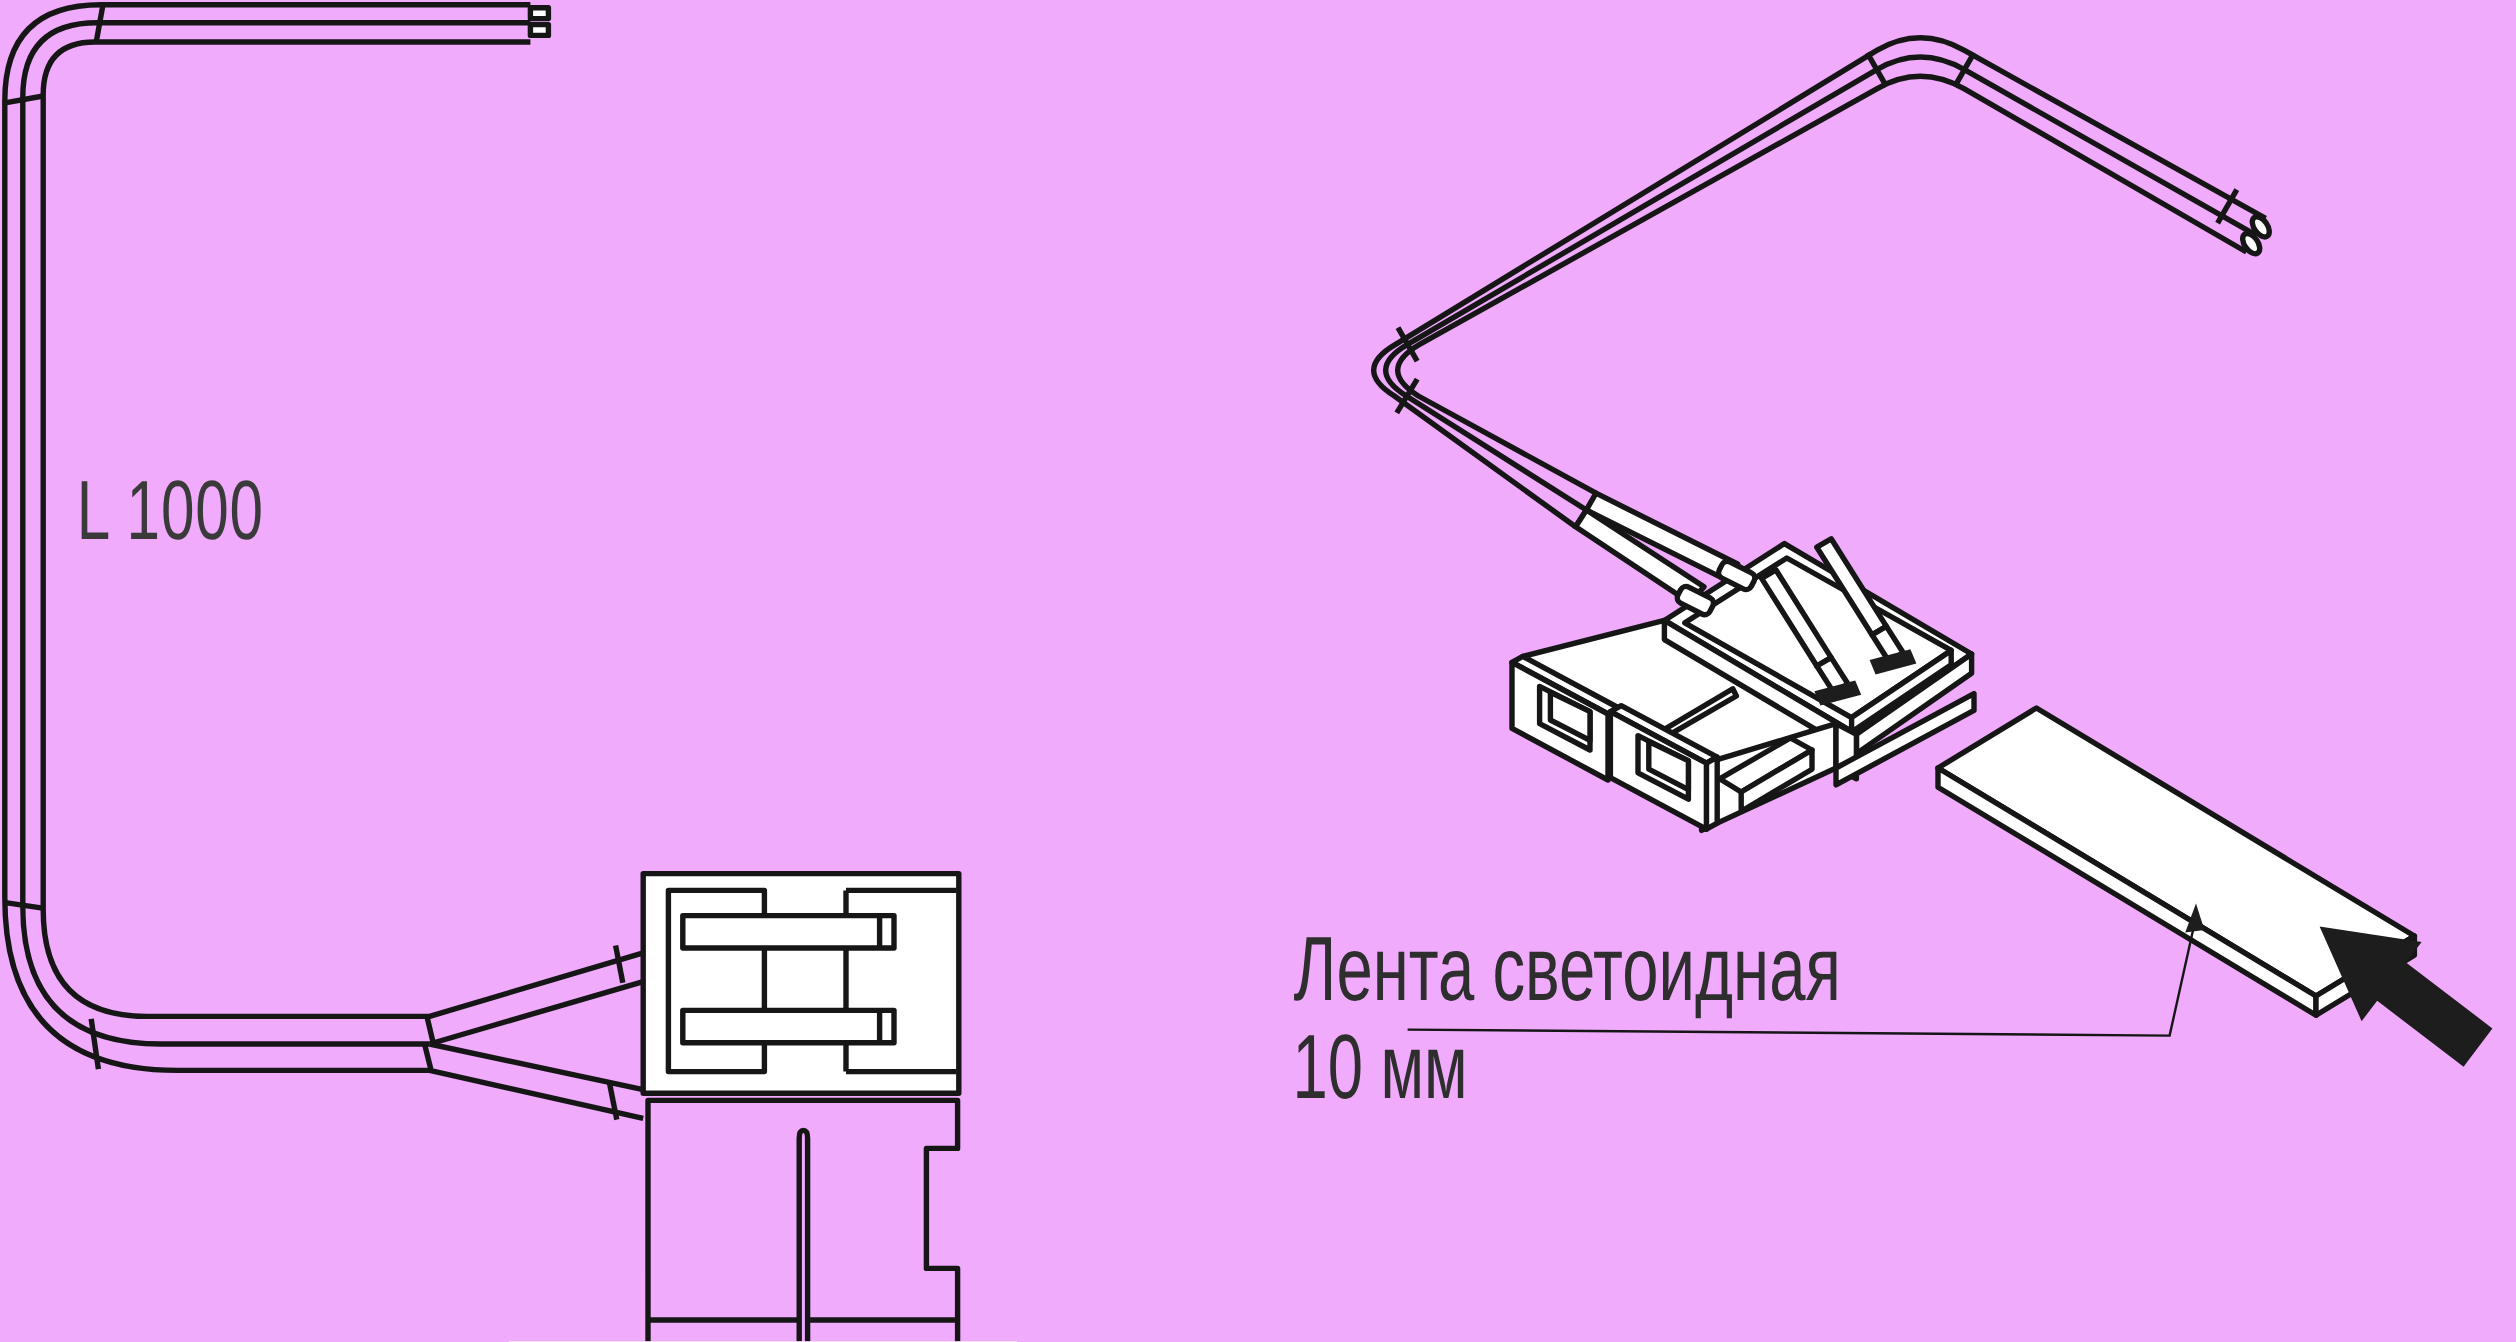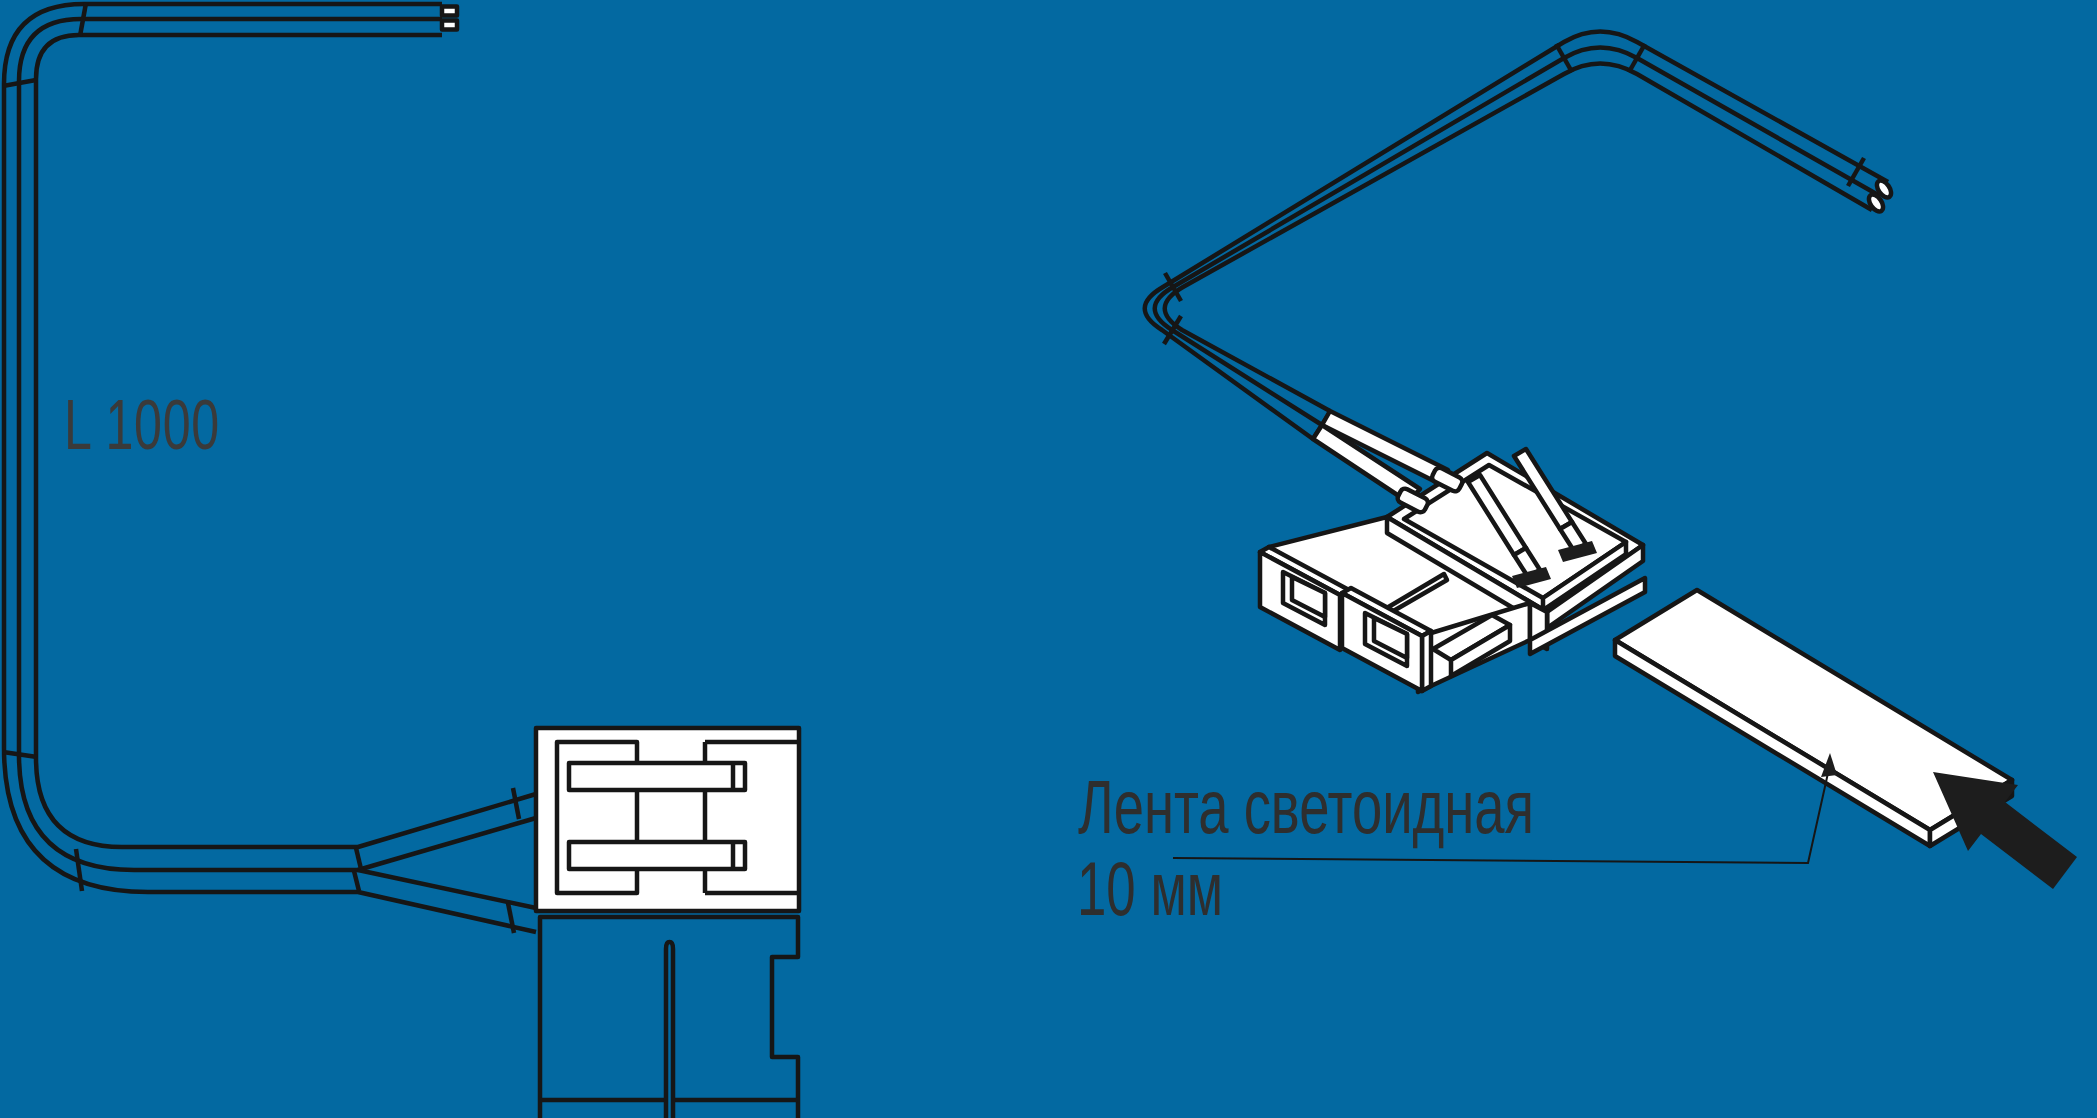--- a/index.html
+++ b/index.html
@@ -1,17 +1,17 @@
 <!DOCTYPE html>
 <html><head>
 <meta charset="utf-8">
 <style>
   html,body{margin:0;padding:0;background:#ffffff;}
   body{font-family:"Liberation Sans", sans-serif;}
-  .stage{position:relative;width:2097px;height:1118px;background:#0369a1;overflow:hidden;}
+  .stage{position:relative;width:2097px;height:1118px;background:#f0abfc;overflow:hidden;}
   svg{display:block;}
   .ln{fill:none;stroke:#161616;stroke-width:4.5;stroke-linecap:butt;stroke-linejoin:round;}
   .lnw{fill:#ffffff;stroke:#161616;stroke-width:4.5;stroke-linejoin:round;}
   .thin{fill:none;stroke:#161616;stroke-width:2;}
   .blk{fill:#1d1d1d;stroke:none;}
   .dim-text{font-size:70px;fill:#3a3a3a;letter-spacing:1px;}
   .label-text{font-size:76px;fill:#2e2e2e;}
 </style>
 </head>
 <body>

